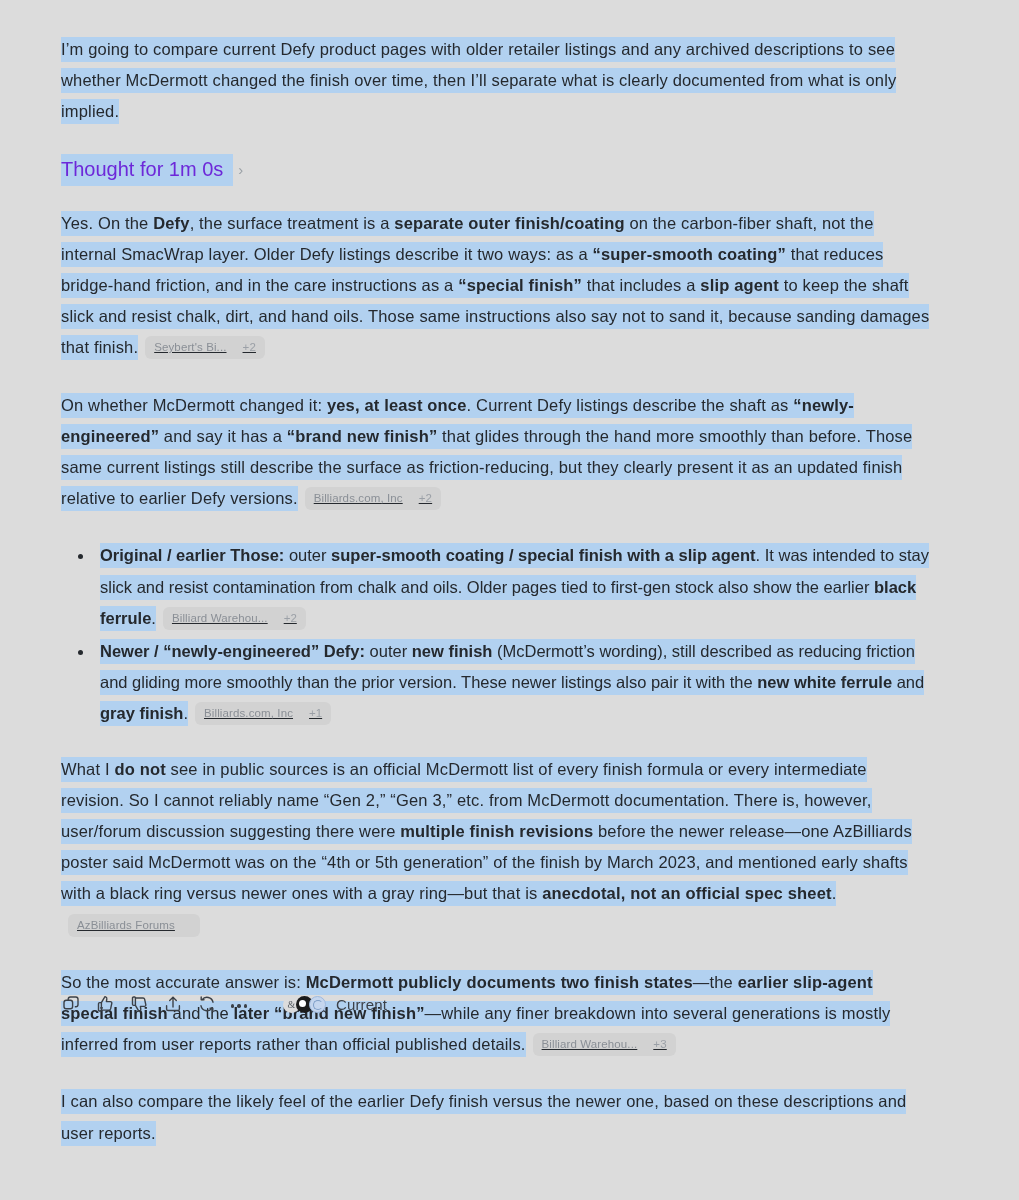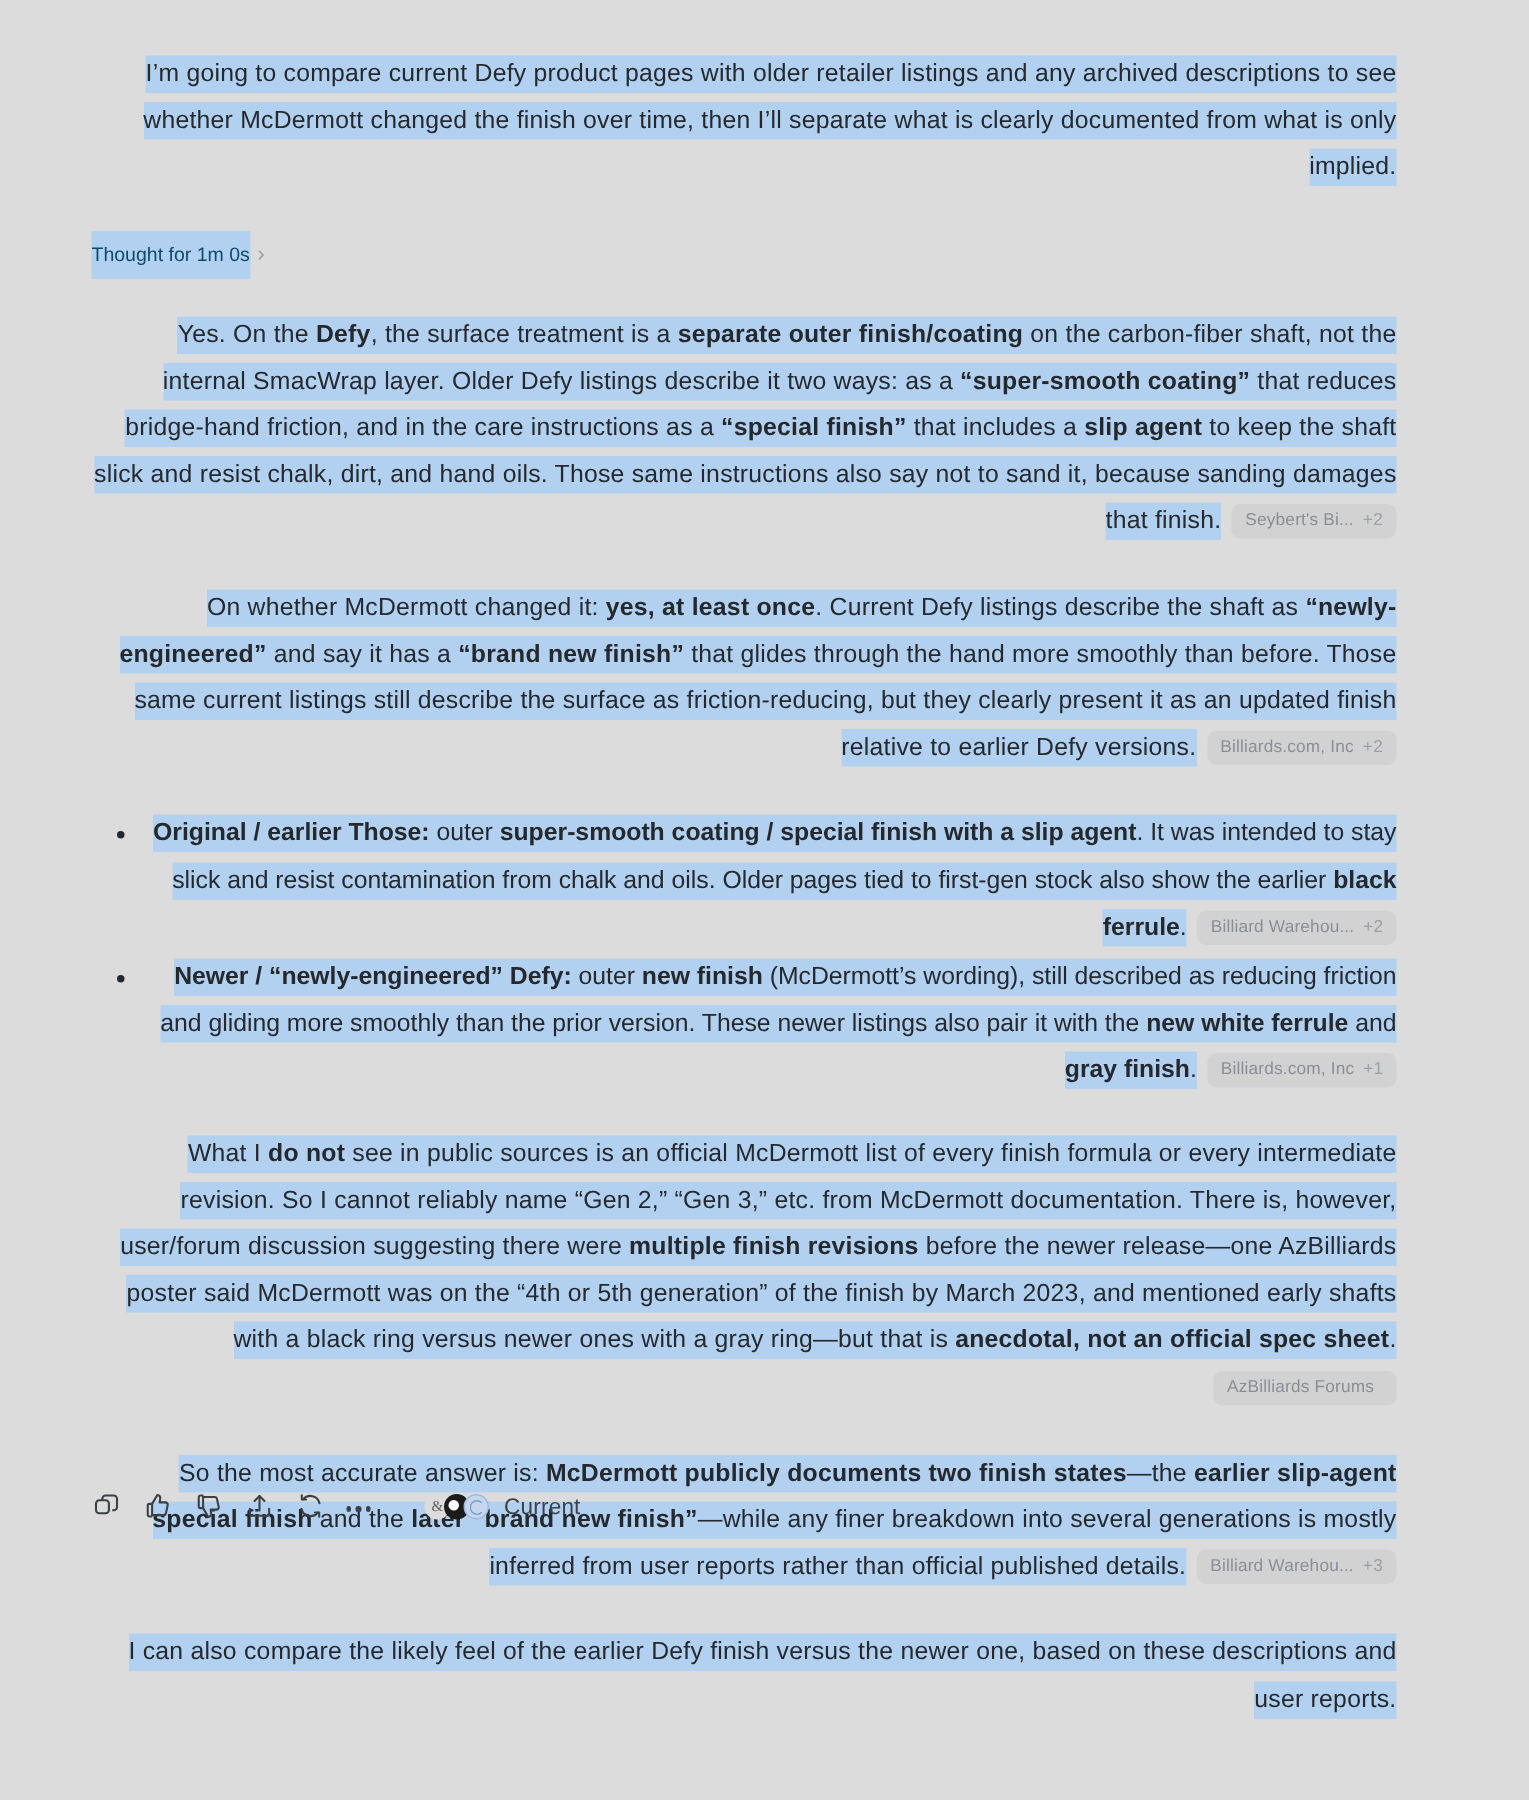--- a/index.html
+++ b/index.html
@@ -14,21 +14,20 @@
     color: #25292e;
     overflow: hidden;
   }
 
   .page {
     width: 1019px;
     height: 1048px;
     position: relative;
     box-sizing: border-box;
     padding: 34px 80px 0 61px;
-    text-align: right;
   }
 
   .msg {
     width: 870px;
   }
 
   
   p.para {
     margin: 0 0 26px 0;
     font-size: 16.5px;
@@ -49,44 +48,45 @@
   b, strong { font-weight: 700; }
 
   
   .thought-row {
     margin: 0 0 22px 0;
     display: flex;
     align-items: center;
     width: fit-content;
   }
   .thought-label {
-    font-size: 13px;
+    font-size: 20px;
     line-height: 27px;
-    color: #0c4a6e;
+    color: #6d28d9;
     background: #b2d1f0;
-    padding: 2px 0 3px 0;
+    padding: 2px 10px 3px 0;
   }
   .thought-chevron {
     font-size: 15px;
     color: #9aa0a6;
     margin-left: 5px;
     line-height: 27px;
   }
 
   
   .chip {
     display: inline-flex;
     align-items: center;
-    gap: 6px;
+    gap: 16px;
     background: #d2d2d2;
     border-radius: 6px;
     padding: 4px 9px 5px 9px;
     margin-left: 7px;
     vertical-align: 2px;
     white-space: nowrap;
+    text-decoration: underline;
   }
   .chip-label {
     font-size: 11.5px;
     line-height: 14px;
     color: #8a8f96;
     letter-spacing: 0.01em;
   }
   .chip-count {
     font-size: 11.5px;
     line-height: 14px;

